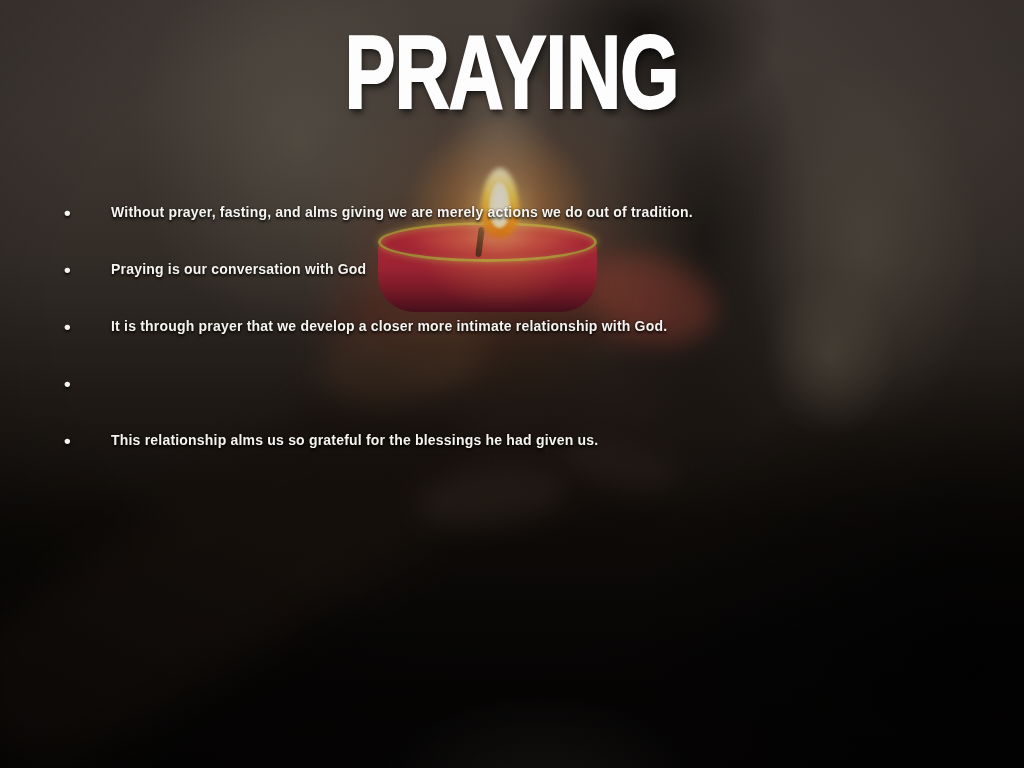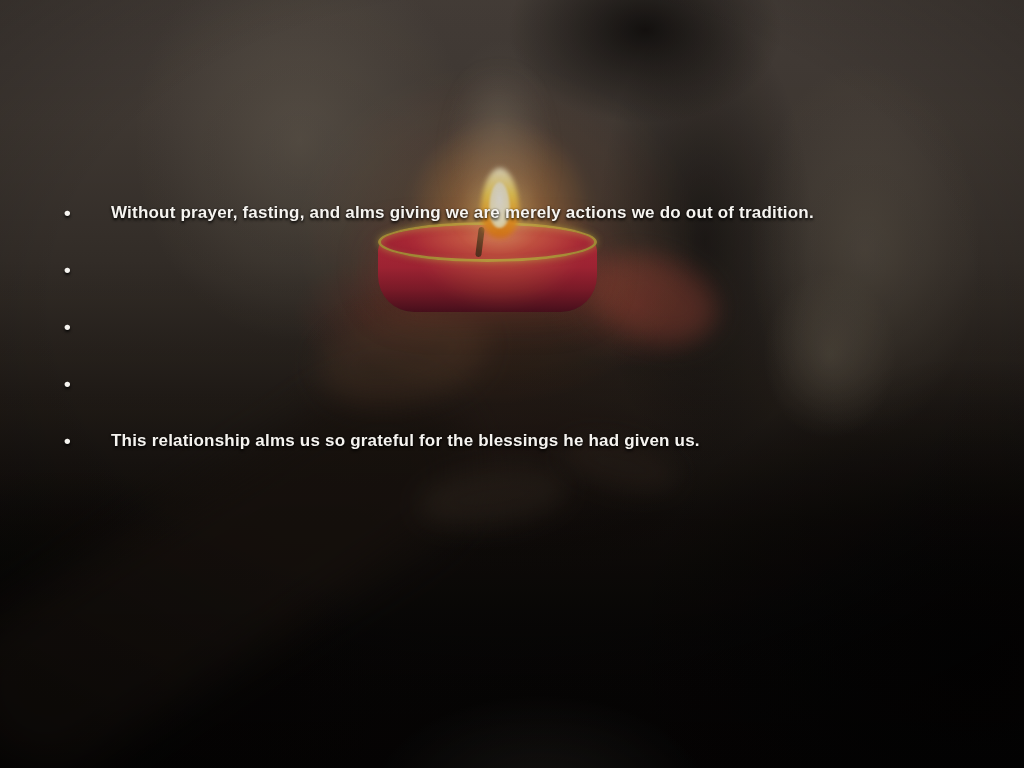--- a/index.html
+++ b/index.html
@@ -120,21 +120,21 @@
     position:static;display:flex;align-items:flex-start;
     margin:0 0 36px 0;white-space:nowrap;
   }
   .bullet-dot{
     position:static;flex:0 0 47px;
     font-size:19px;line-height:21px;font-weight:700;color:#f6f4f0;
     text-shadow:0 2px 3px rgba(0,0,0,0.85);
   }
   .bullet-text{
     position:static;
-    font-size:17px;line-height:21px;font-weight:700;color:#f6f4f0;
+    font-size:14px;line-height:21px;font-weight:700;color:#f6f4f0;
     letter-spacing:0.2px;
     text-shadow:0 2px 3px rgba(0,0,0,0.85), 0 0 2px rgba(0,0,0,0.5);
     text-align:right;
   }
 </style>
 </head>
 <body>
 
 <div class="slide">
 
@@ -148,30 +148,35 @@
   <div class="candle-body"></div>
   <div class="candle-rim"></div>
   <div class="candle-wick"></div>
   <div class="flame-glow"></div>
   <div class="flame-outer"></div>
   <div class="flame-core"></div>
   <div class="smoke-wisp"></div>
   <div class="vignette-overlay"></div>
 
   <div class="content">
+    <div class="title-wrap">
+      <h1 class="title" style="margin:0;">PRAYING</h1>
+    </div>
     <ul class="bullets">
       <li>
         <span class="bullet-dot">•</span>
         <span class="bullet-text">Without prayer, fasting, and alms giving we are merely actions we do out of tradition.</span>
       </li>
       <li>
         <span class="bullet-dot">•</span>
+        <span class="bullet-text">Praying is our conversation with God</span>
       </li>
       <li>
         <span class="bullet-dot">•</span>
+        <span class="bullet-text">It is through prayer that we develop a closer more intimate relationship with God.</span>
       </li>
       <li>
         <span class="bullet-dot">•</span>
       </li>
       <li>
         <span class="bullet-dot">•</span>
         <span class="bullet-text">This relationship alms us so grateful for the blessings he had given us.</span>
       </li>
     </ul>
   </div>

